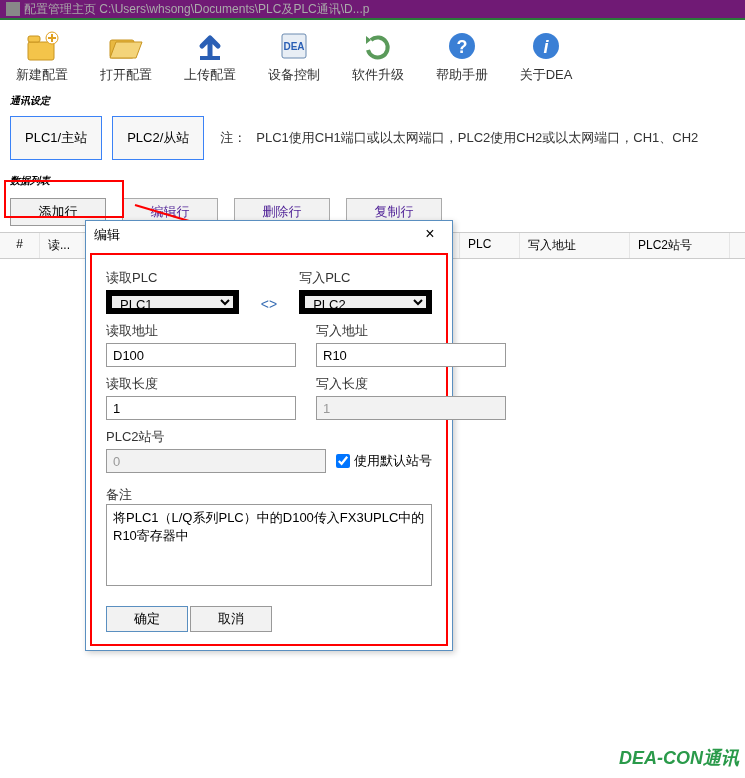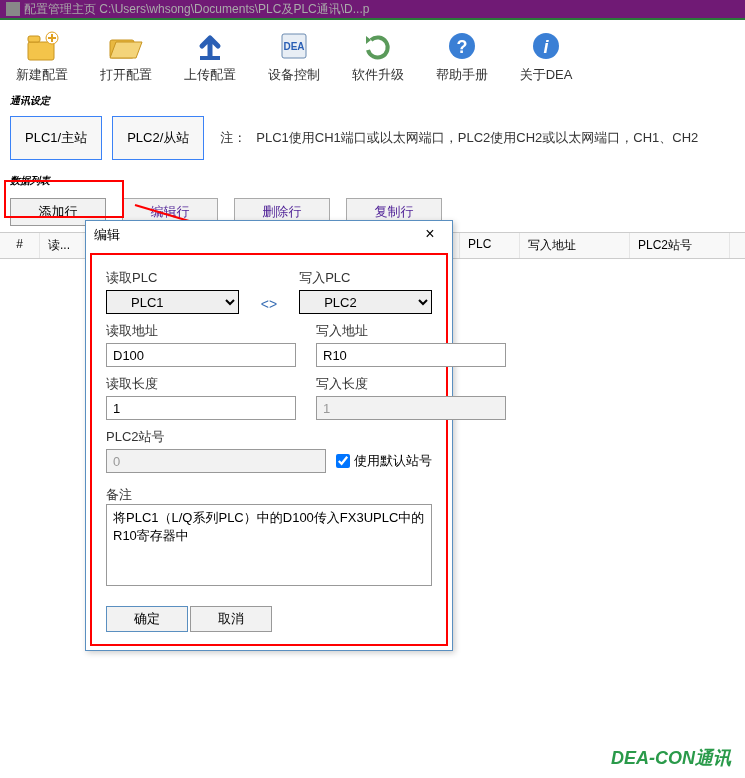--- a/index.html
+++ b/index.html
@@ -40,40 +40,40 @@
     .arrow { position: absolute; left: 130px; top: 200px; pointer-events: none; }
     
     .dialog { position: absolute; left: 85px; top: 220px; width: 368px; background: #fff; border: 1px solid #5a8fc0; box-shadow: 2px 2px 6px rgba(0,0,0,0.2); }
     .dialog-titlebar { display: flex; justify-content: space-between; align-items: center; padding: 4px 8px; font-size: 13px; }
     .dialog-close { width: 28px; height: 20px; text-align: center; cursor: pointer; font-size: 16px; }
     .dialog-body { padding: 14px 14px 12px; border: 2px solid red; margin: 4px; }
     
     .form-row { display: flex; gap: 20px; margin-bottom: 8px; }
     .form-col { flex: 1; display: flex; flex-direction: column; }
     .form-label { font-size: 13px; color: #333; margin-bottom: 3px; }
-    .form-select { height: 24px; border: 1px solid #000000; font-size: 13px; padding: 0 20px; }
+    .form-select { height: 24px; border: 6px solid #000000; font-size: 13px; padding: 0 4px; }
     .form-input { height: 24px; border: 1px solid #999; font-size: 13px; padding: 0 6px; }
     .form-input.disabled { background: #f2f2f2; color: #999; }
     
     .swap-ctr { display: flex; align-items: flex-end; padding-bottom: 2px; }
     .swap-btn { color: #3a6fb5; font-size: 14px; cursor: pointer; padding: 0 2px; }
     
     .station-row { display: flex; align-items: flex-end; gap: 10px; margin-bottom: 12px; }
     .station-col { width: 150px; }
     .checkbox-wrap { display: flex; align-items: center; gap: 4px; font-size: 13px; padding-bottom: 3px; }
     .checkbox-wrap input { width: 14px; height: 14px; }
     
     .textarea-wrap { margin-bottom: 16px; }
     .form-textarea { width: 100%; height: 82px; border: 1px solid #999; font-size: 13px; padding: 4px 6px; resize: none; }
     
     .dialog-buttons { display: flex; justify-content: flex-start; gap: 2px; }
     .dlg-btn { width: 82px; height: 26px; border: 1px solid #999; background: #f2f2f2; font-size: 13px; cursor: pointer; }
     .dlg-btn.primary { border: 1px solid #5a8fc0; }
     
-    .footer-brand { position: absolute; right: 14px; bottom: 8px; font-size: 18px; font-weight: bold; font-style: italic; color: #2a9a4a; }
+    .footer-brand { position: absolute; right: 6px; bottom: 8px; font-size: 18px; font-weight: bold; font-style: italic; color: #2a9a4a; }
     
     
     svg.ticon { width: 40px; height: 36px; }
   </style>
 </head>
 <body>
 
 <div class="titlebar">
   <span class="titlebar-icon"></span>
   <span>配置管理主页   C:\Users\whsong\Documents\PLC及PLC通讯\D...p</span>

